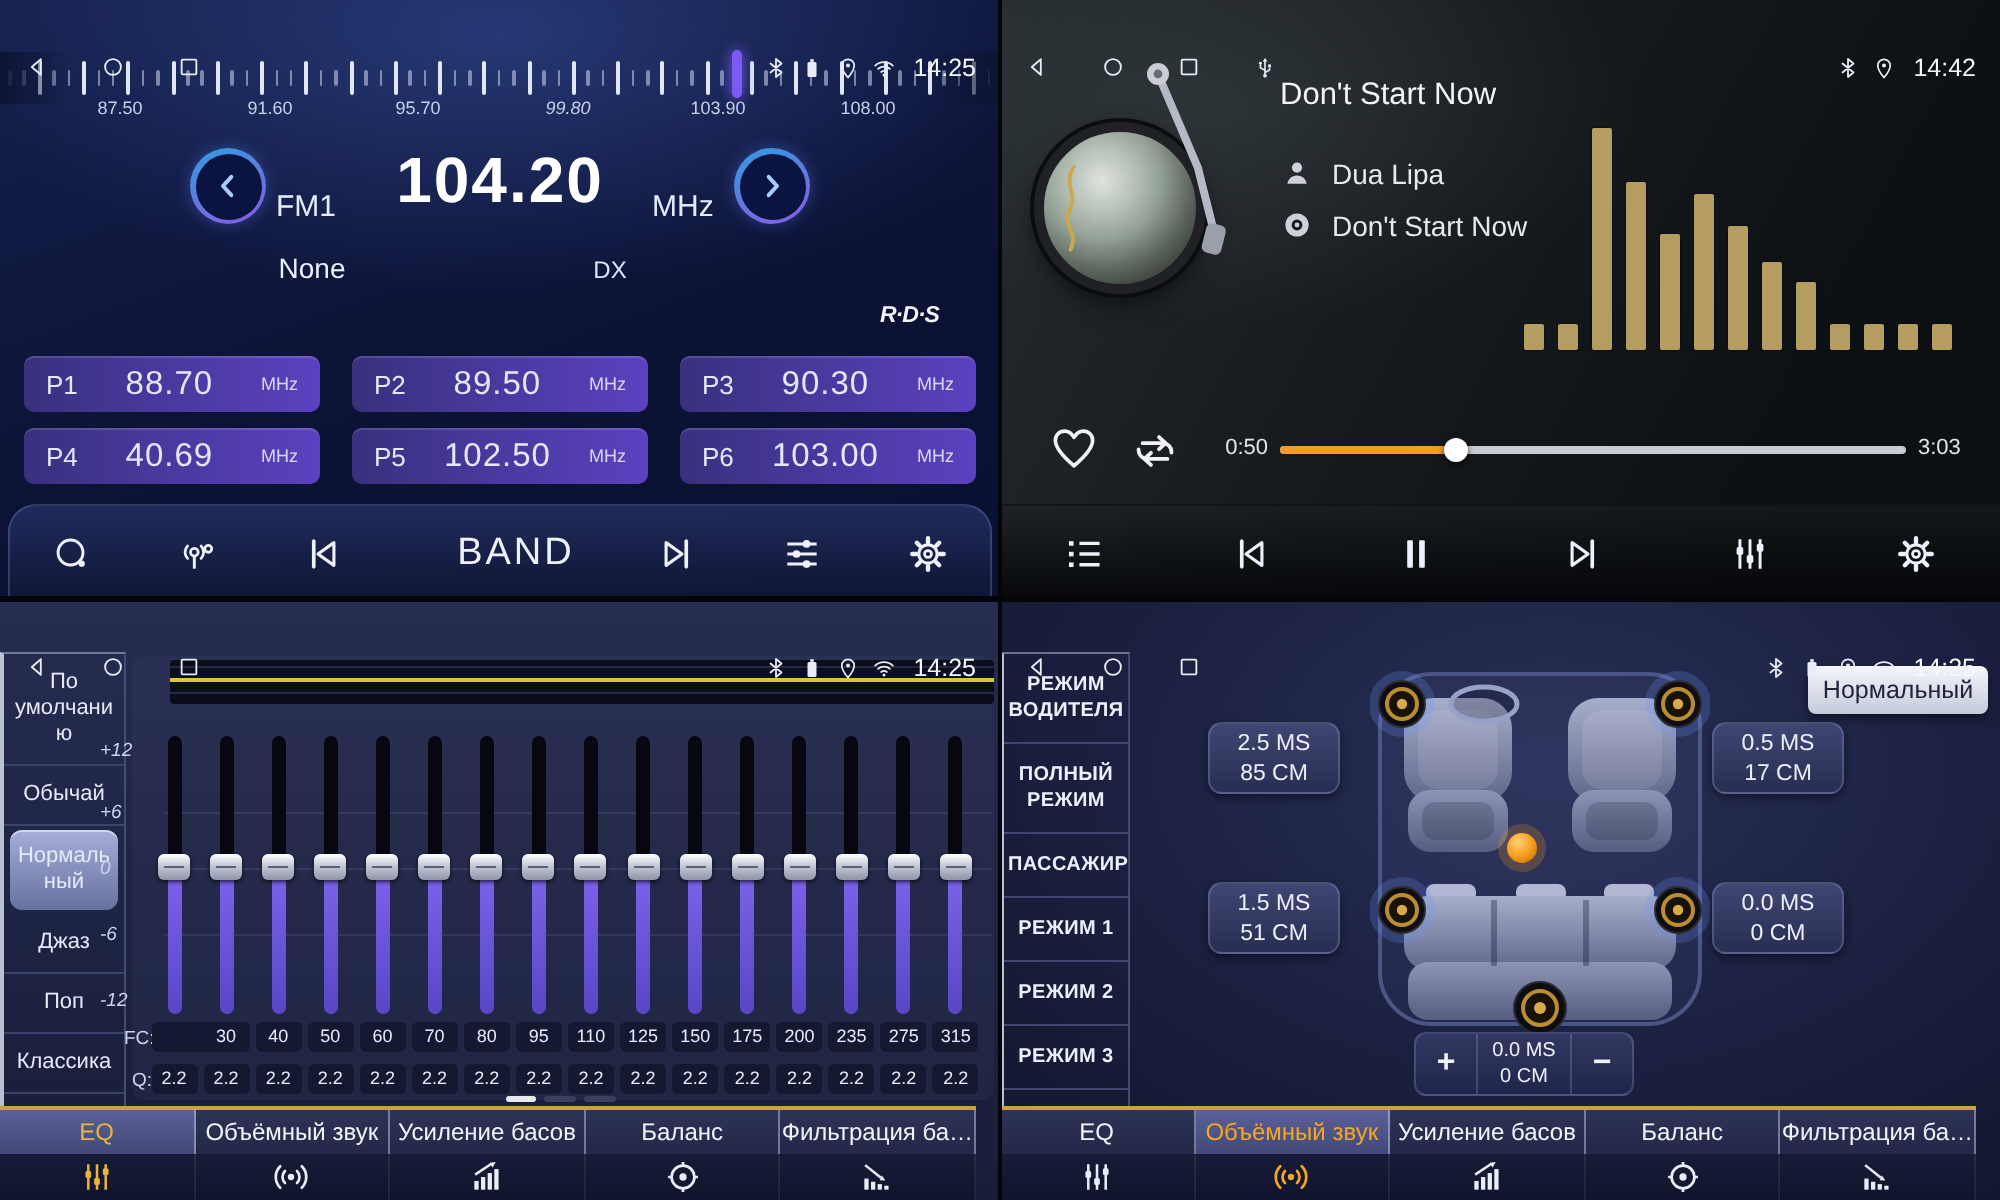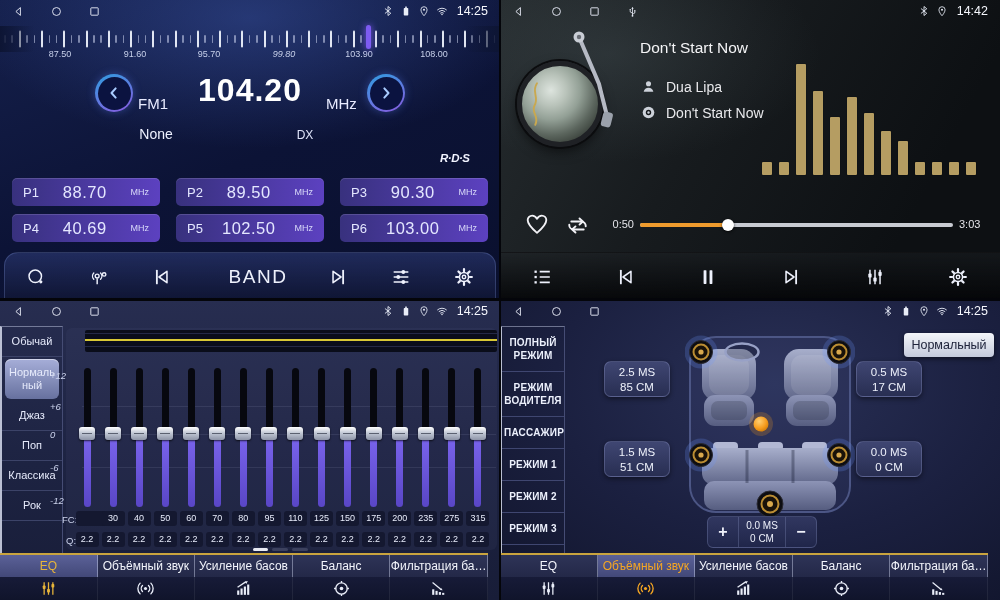--- a/index.html
+++ b/index.html
@@ -12,21 +12,21 @@
   .q2{left:500px;top:0;background:
       radial-gradient(70% 60% at 22% 18%, rgba(90,105,110,.25), rgba(0,0,0,0) 60%),
       linear-gradient(118deg,#252b2e 0%,#171b1e 40%,#0d1013 80%);}
   .q3{left:0;top:300px;background:linear-gradient(180deg,#272d50 0%,#1d2342 55%,#181d38 100%);}
   .q4{left:500px;top:300px;background:
       radial-gradient(80% 90% at 55% 28%, #293056 0%, #1b2040 55%, #12162e 100%);}
   .vdiv{position:absolute;left:499px;top:0;width:2px;height:600px;background:#04050a;z-index:60;}
   .hdiv{position:absolute;left:0;top:298px;width:1000px;height:3px;background:#04050a;z-index:60;}
 
   
-  .sbar{position:absolute;top:4px;left:0;right:0;height:26px;display:flex;align-items:flex-end;padding:12px 12px;z-index:10;}
+  .sbar{position:absolute;top:15px;left:0;right:0;height:26px;display:flex;align-items:flex-start;padding:12px 12px;z-index:10;}
   .sbar .nav{display:flex;gap:25px;align-items:center;}
   .sbar .right{margin-left:auto;display:flex;gap:6px;align-items:center;}
   .sbar .time{font-size:12.5px;color:#f5f7fd;margin-left:3px;}
   .ic{display:inline-flex;color:#e9edf8;}
   .ic svg{width:100%;height:100%;display:block;}
   .nav-ic{width:13px;height:13px;}
   .st-ic{width:12px;height:12px;}
 
   
   .fmscale{position:absolute;left:0;top:26px;width:500px;height:36px;}
@@ -553,20 +553,21 @@
           <span class="ic st-ic">
             <svg viewBox="0 0 24 24">
               <path d="M3.2 9.6a13 13 0 0 1 17.6 0M6.2 12.8a9 9 0 0 1 11.6 0M9.2 16a4.6 4.6 0 0 1 5.6 0" fill="none" stroke="currentColor" stroke-width="1.8" stroke-linecap="round"></path>
               <circle cx="12" cy="19" r="1.5" fill="currentColor"></circle>
             </svg>
           </span>
           <span class="time">14:25</span>
         </div>
       </header>
     <aside class="eq-side" id="eq-presets">
+        <div class="eq-item">По умолчанию</div>
         <div class="eq-item">Обычай</div>
         <div class="eq-item sel">Нормальный</div>
         <div class="eq-item">Джаз</div>
         <div class="eq-item">Поп</div>
         <div class="eq-item">Классика</div>
         <div class="eq-item">Рок</div>
       </aside>
     <div class="eq-panel"></div>
     <div class="curvebox">
       <i class="faint" style="top:3px"></i>
@@ -770,22 +771,22 @@
           <span class="ic st-ic">
             <svg viewBox="0 0 24 24">
               <path d="M3.2 9.6a13 13 0 0 1 17.6 0M6.2 12.8a9 9 0 0 1 11.6 0M9.2 16a4.6 4.6 0 0 1 5.6 0" fill="none" stroke="currentColor" stroke-width="1.8" stroke-linecap="round"></path>
               <circle cx="12" cy="19" r="1.5" fill="currentColor"></circle>
             </svg>
           </span>
           <span class="time">14:25</span>
         </div>
       </header>
     <aside class="pos-side" id="pos-modes">
+        <div class="pos-item">РЕЖИМ ВОДИТЕЛЯ</div>
         <div class="pos-item">ПОЛНЫЙ РЕЖИМ</div>
-        <div class="pos-item">РЕЖИМ ВОДИТЕЛЯ</div>
         <div class="pos-item">ПАССАЖИР</div>
         <div class="pos-item">РЕЖИМ 1</div>
         <div class="pos-item">РЕЖИМ 2</div>
         <div class="pos-item">РЕЖИМ 3</div>
       </aside>
     <button class="profile">Нормальный</button>
     <svg class="car-svg" viewBox="0 0 170 185">
       <defs>
         <linearGradient id="gSeat" x1="0" y1="0" x2="0" y2="1">
           <stop offset="0" stop-color="#a7aecb"></stop>

